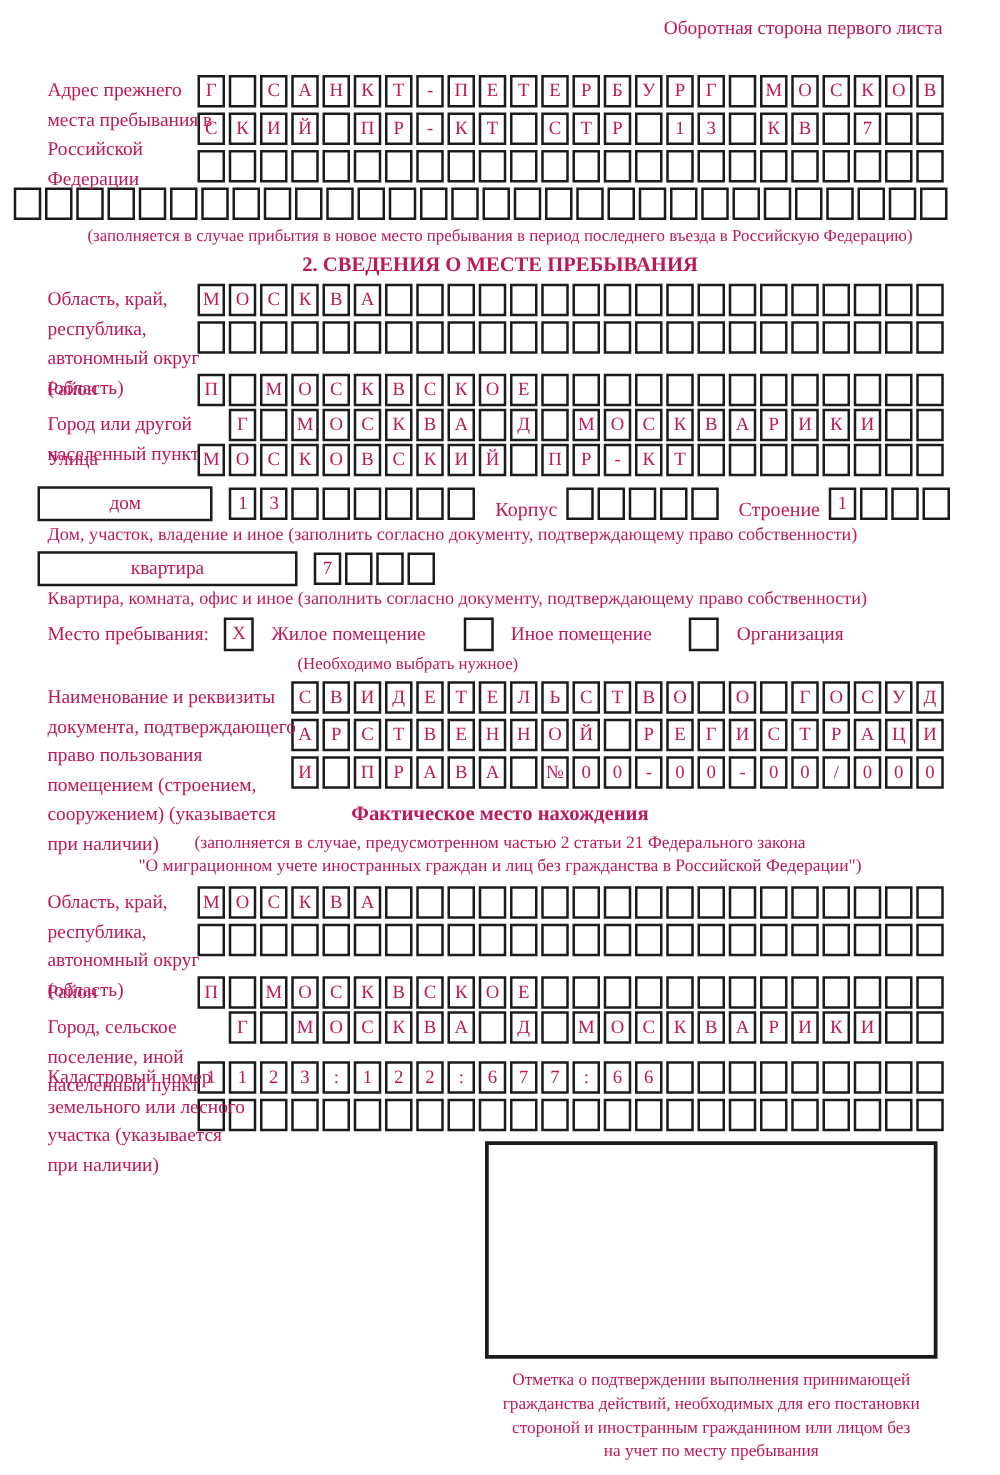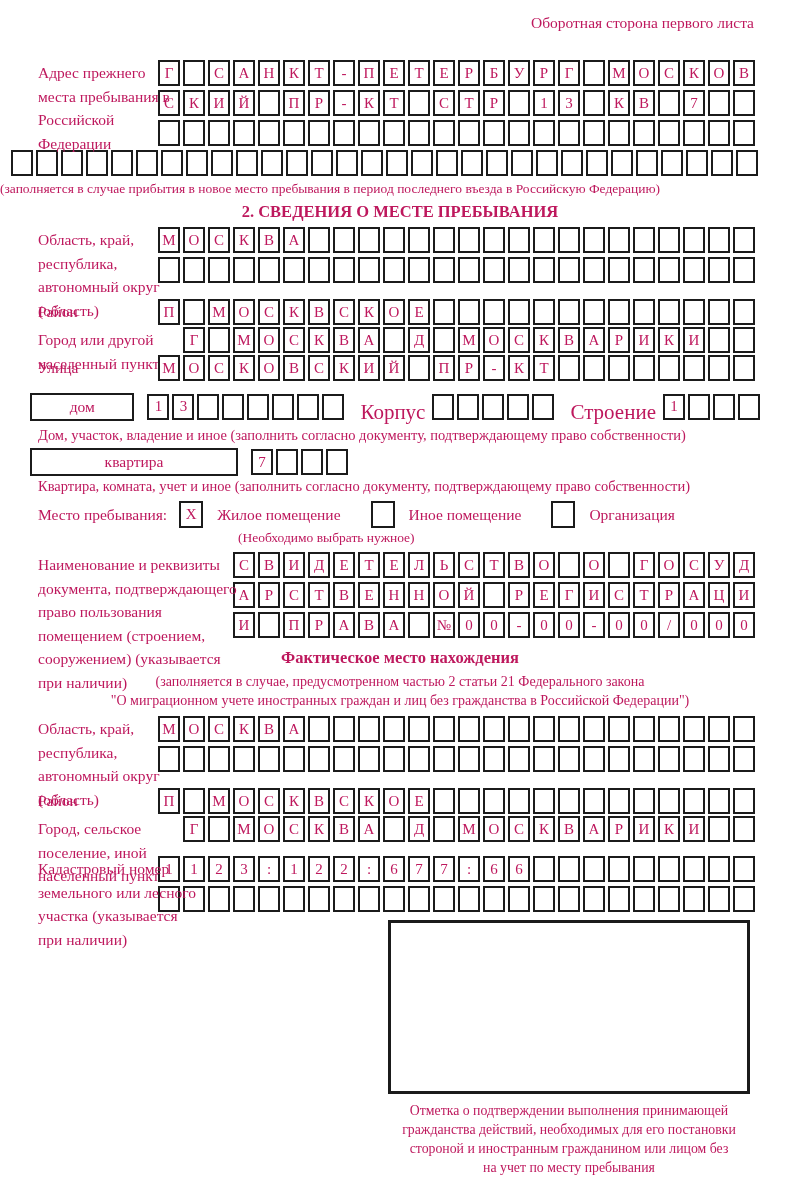--- a/index.html
+++ b/index.html
@@ -10,31 +10,31 @@
   .field{position:relative;margin:0 45px 0 15px;}
   .flabel{position:absolute;left:23px;top:1px;width:132px;font-size:15.5px;line-height:23.5px;}
   .fact .flabel{width:160px;}
   .doc-field .flabel{width:208px;}
   .fgrid{margin-left:140px;display:flex;flex-direction:column;gap:4px;align-items:flex-end;}
   .doc-field .fgrid{margin-left:215px;}
   .cellrow{display:flex;justify-content:flex-end;}
   .cell{box-sizing:border-box;width:22px;height:26px;border:2px solid #1b1b1b;margin-left:3px;
         display:flex;align-items:center;justify-content:center;font-size:15px;background:#fff;}
   .fullrow{display:flex;margin:4px 0 0 8px;}
-  .caption-center{font-size:13.5px;margin-top:5px;}
+  .caption-center{text-align:center;font-size:13.5px;margin-top:5px;}
   .title{font-weight:bold;text-align:center;font-size:16.5px;margin-top:5px;}
   .title2{font-weight:bold;text-align:center;font-size:16.5px;margin-top:10px;}
   .caption-left{font-size:14.5px;margin:2px 30px 0 38px;}
   .house-row{display:flex;align-items:center;margin:7px 40px 0 30px;}
   .apt-row{display:flex;align-items:center;margin:4px 40px 0 30px;}
   .boxlabel{box-sizing:border-box;border:2px solid #1b1b1b;height:28px;display:flex;align-items:center;
             justify-content:center;font-size:15.5px;background:#fff;text-align:center;}
   .box-dom{width:172px;margin-right:10px;}
   .box-kv{width:208px;margin-right:10px;}
-  .inline-lbl{font-size:21px;margin:12px 4px 0 16px;white-space:nowrap;}
+  .inline-lbl{font-size:16px;margin:12px 4px 0 16px;white-space:nowrap;}
   .place-row{display:flex;align-items:center;margin:6px 40px 0 38px;font-size:15.5px;white-space:nowrap;}
   .checkbox{box-sizing:border-box;width:24px;height:27px;border:2px solid #1b1b1b;display:flex;
             align-items:center;justify-content:center;font-size:15px;margin-left:12px;margin-right:14px;background:#fff;}
   .checkbox.far{margin-left:30px;}
   .choose-note{font-size:13.5px;margin:2px 16px 0 238px;}
   .mt16{margin-top:16px;} .mt14{margin-top:14px;} .mt2{margin-top:2px;}
   .mt5{margin-top:5px;} .mt6{margin-top:6px;} .mt18{margin-top:28px;}
   .intro{ text-align:center;font-size:14px;line-height:19px;margin-top:4px;}
   .stamp{width:382px;margin:8px 40px 0 auto;}
   .stamp-box{box-sizing:border-box;width:362px;height:174px;border:3px solid #1b1b1b;margin:0 auto;background:#fff;}
@@ -351,21 +351,21 @@
 
   <div class="apt-row">
     <div class="boxlabel box-kv">квартира</div>
     <div class="cellrow">
         <span class="cell">7</span>
         <span class="cell"></span>
         <span class="cell"></span>
         <span class="cell"></span>
       </div>
   </div>
-  <div class="caption-left">Квартира, комната, учет и иное (заполнить согласно документу, подтверждающему право собственности)</div>
+  <div class="caption-left">Квартира, комната, офис и иное (заполнить согласно документу, подтверждающему право собственности)</div>
 
   <div class="place-row">
     <span>Место пребывания:</span>
     <span class="checkbox">X</span>
     <span>Жилое помещение</span>
     <span class="checkbox far"></span>
     <span>Иное помещение</span>
     <span class="checkbox far"></span>
     <span>Организация</span>
   </div>

